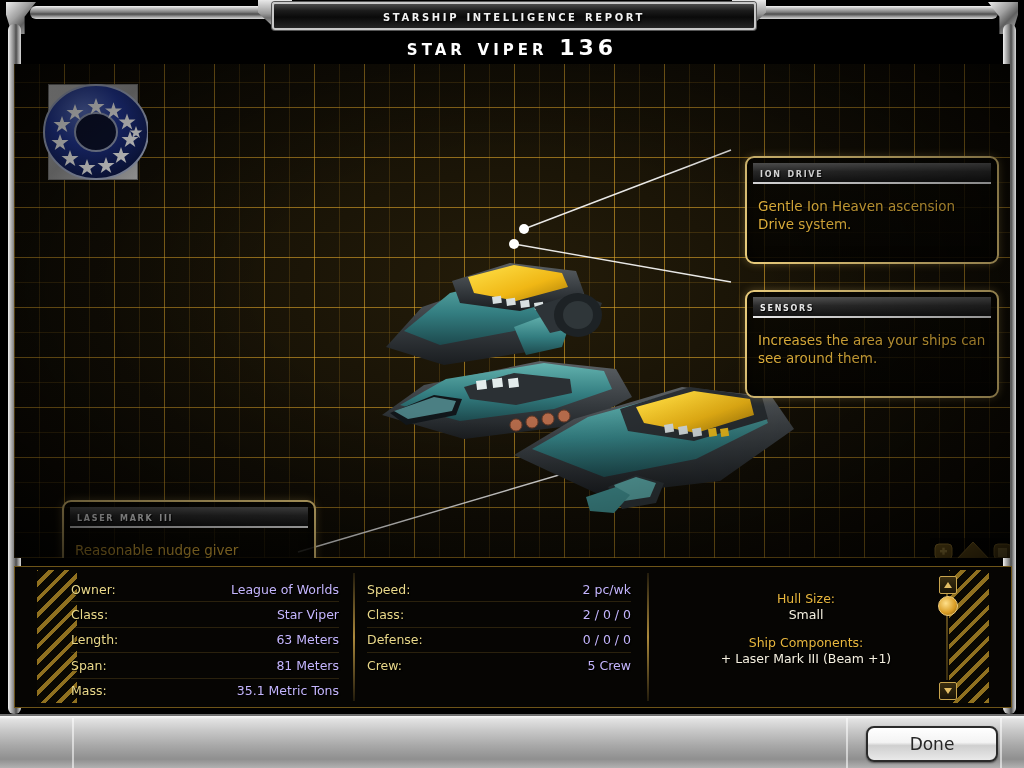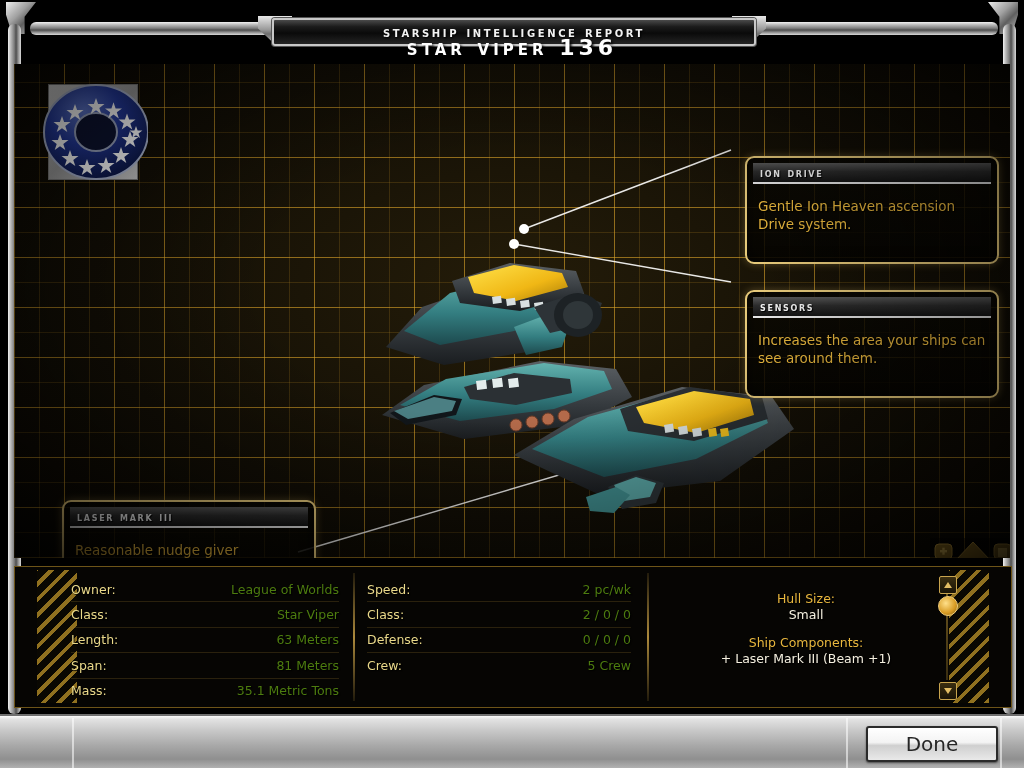--- a/index.html
+++ b/index.html
@@ -4,21 +4,21 @@
 <style>
   html,body{margin:0;padding:0;}
   body{
     width:1024px;height:768px;overflow:hidden;
     background:#000;
     font-family:"DejaVu Sans","Liberation Sans",sans-serif;
   }
   #app{position:relative;width:1024px;height:768px;overflow:hidden;background:#000;}
 
   
-  .titlebar-wrap{position:absolute;left:0;top:0;width:1024px;height:30px;margin-top:16px;}
+  .titlebar-wrap{position:absolute;left:0;top:0;width:1024px;height:30px;}
   .title-plate{
     position:absolute;left:272px;top:2px;width:480px;height:24px;
     background:linear-gradient(180deg,#4a4a4a 0%,#1b1b1b 28%,#0a0a0a 55%,#242424 100%);
     border:2px solid #c8c8c8;border-radius:3px;
     box-shadow:0 0 0 1px #555;
     display:flex;align-items:center;justify-content:center;
   }
   .title-text{
     color:#f2f2f2;font-size:14px;font-weight:bold;letter-spacing:2.6px;
     font-variant:small-caps;text-transform:lowercase;
@@ -111,21 +111,21 @@
     opacity:.92;}
   .hatch-l{left:22px;} .hatch-r{left:934px;}
   .divider{position:absolute;top:6px;width:2px;height:128px;
     background:linear-gradient(180deg,rgba(190,150,60,.15),rgba(200,160,70,.85),rgba(190,150,60,.15));}
 
   .col{position:absolute;top:10px;height:122px;}
   .statrow{display:flex;justify-content:space-between;align-items:center;
     height:24.4px;border-bottom:1px solid rgba(150,120,45,.25);}
   .statrow:last-child{border-bottom:none;gap:22px;}
   .slabel{color:#ead98a;font-size:12.5px;text-shadow:1px 1px 1px #000;}
-  .svalue{color:#4d7c0f;font-size:12.5px;text-shadow:1px 1px 1px #000;}
+  .svalue{color:#c4b5fd;font-size:12.5px;text-shadow:1px 1px 1px #000;}
 
   .infocol{position:absolute;left:652px;top:12px;width:278px;height:120px;
     color:#e8b73e;font-size:12.5px;line-height:1.28;text-shadow:1px 1px 1px #000;text-align:center;}
   .infocol .hdk{color:#e8b73e;}
   .infocol .val{color:#f5f0e0;}
   .gap{height:12px;}
 
   
   .sbar{position:absolute;left:936px;top:576px;width:22px;height:122px;}
   .sbtn{position:absolute;left:3px;width:16px;height:16px;
@@ -141,26 +141,26 @@
   .sthumb{position:absolute;left:2px;top:20px;width:18px;height:18px;border-radius:50%;
     background:radial-gradient(circle at 38% 35%,#ffe08a,#d79a22 60%,#7a5a13 100%);
     border:1px solid #f0cd7a;}
 
   
   .botbar{position:absolute;left:0;top:714px;width:1024px;height:54px;
     background:linear-gradient(180deg,#fafafa 0%,#e2e2e2 6%,#c9c9c9 26%,#a8a8a8 55%,#8f8f8f 80%,#b9b9b9 100%);
     border-top:2px solid #6f6f6f;}
   .botbar .seam{position:absolute;top:2px;width:2px;height:50px;background:rgba(255,255,255,.55);}
   .done{
-    position:absolute;left:866px;top:726px;width:128px;height:32px;border-radius:3px;
+    position:absolute;left:866px;top:726px;width:128px;height:32px;border-radius:8px;
     background:linear-gradient(180deg,#ffffff 0%,#f3f3f3 45%,#cfcfcf 55%,#e9e9e9 100%);
     border:2px solid #2a2a2a;
     box-shadow:inset 0 1px 0 #fff,0 1px 2px rgba(0,0,0,.5);
     display:flex;align-items:center;justify-content:center;
-    color:#262626;font-size:20px;text-align:right;
+    color:#262626;font-size:17px;text-align:right;
   }
 </style>
 </head>
 <body>
 
 <div id="app">
 
   <div class="titlebar-wrap">
     <div class="pipe-h" style="left:30px;top:6px;width:240px;"></div>
     <div class="pipe-h" style="left:754px;top:6px;width:244px;"></div>

